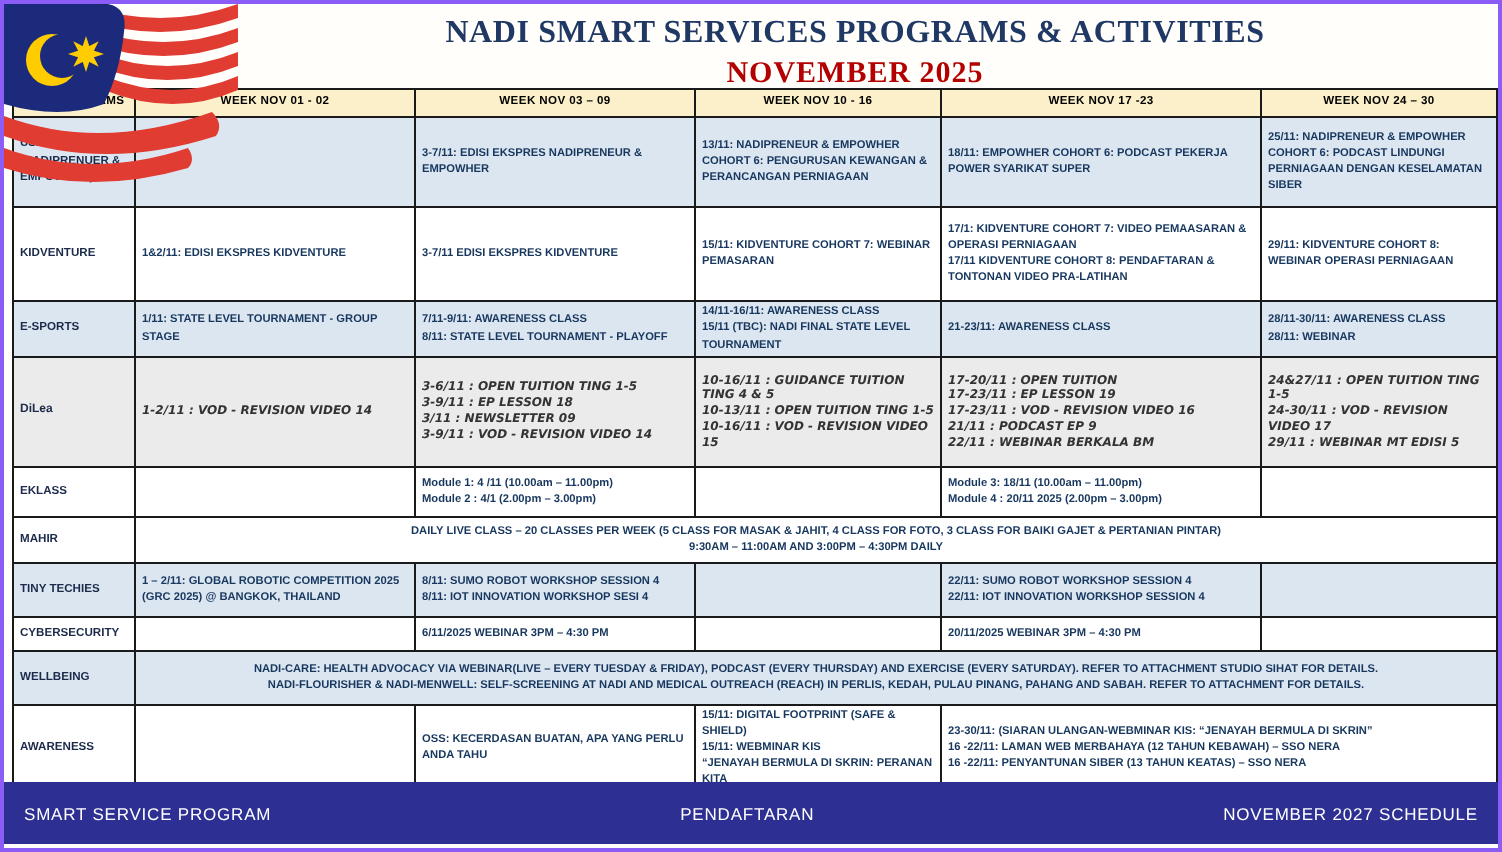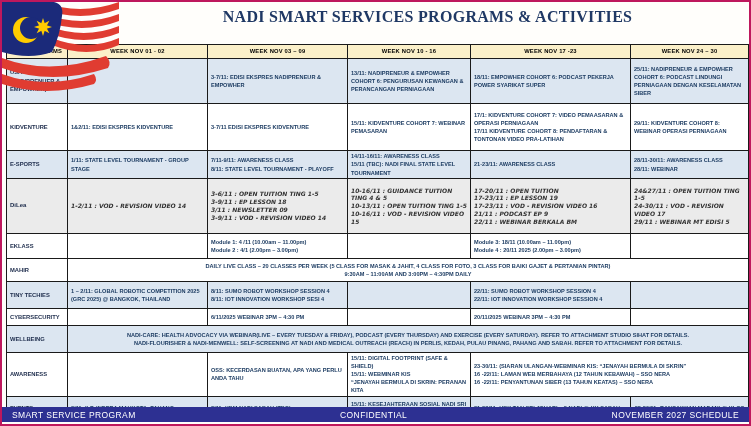--- a/index.html
+++ b/index.html
@@ -1,18 +1,18 @@
 <!DOCTYPE html>
 <html><head>
 <meta charset="utf-8">
 <style>
   html,body{margin:0;padding:0;background:#fff;}
   .page{
     position:relative; width:751px; height:426px; box-sizing:border-box;
-    background:#fffefb; border:2px solid #be185d; overflow:hidden;
+    background:#fffefb; border:2px solid #8b5cf6; overflow:hidden;
     font-family:"Liberation Sans", sans-serif;
     padding-left:46px;
   }
   
   .flag{position:absolute; top:0; left:0; width:118px; height:96px; z-index:3;}
   
   .titles{position:absolute; top:6px; left:110px; right:6px; text-align:center; z-index:1;}
   .title-main{
     font-family:"Liberation Serif", serif; font-weight:bold; font-size:16px;
     color:#1f3864; letter-spacing:.3px;
@@ -38,21 +38,21 @@
   td.rowlabel{ text-transform:none; color:#1b2a4a; font-size:5.8px; }
   tr.bg-blue td{ background:#dce6f1; }
   tr.bg-white td{ background:#ffffff; }
   tr.bg-gray td{ background:#ebebeb; }
   tr.dilea td{ font-family:"DejaVu Sans", sans-serif; font-style:italic;
     color:#333; font-size:6px; line-height:1.3; }
   tr.dilea td.rowlabel{ font-style:normal; font-family:"Liberation Sans",sans-serif; color:#1b2a4a; }
   td.center{ text-align:center; }
   
   .footer{
-    position:absolute; left:0; right:0; bottom:2px; height:15px;
+    position:absolute; left:0; right:0; bottom:2px; height:31px;
     background:#2d3092; color:#fff; display:flex; align-items:center;
     justify-content:space-between; padding:0 10px; font-size:8.5px;
     letter-spacing:.4px; z-index:4;
   }
 </style>
 </head>
 <body>
 
 <div class="page">
 
@@ -78,20 +78,21 @@
 
       <g fill="#e03c31">
         <path d="M0,56 Q48,74 104,54 Q110,60 106,66 Q50,84 0,66 Z"></path>
         <path d="M0,72 Q44,88 92,72 Q96,78 92,82 Q44,96 0,82 Z"></path>
       </g>
     </svg>
   </div>
 
   <div class="titles">
     <div class="title-main">NADI SMART SERVICES PROGRAMS &amp; ACTIVITIES</div>
+    <div class="title-sub">NOVEMBER 2025</div>
   </div>
 
   <table class="sched">
     <colgroup>
       <col style="width:61px">
         <col style="width:140px">
         <col style="width:140px">
       <col style="width:123px">
         <col style="width:160px">
         <col style="width:118px">
@@ -218,17 +219,17 @@
       <td>8/11: YBM NADI SABAH (TBC)</td>
       <td>15/11: KESEJAHTERAAN SOSIAL NADI SRI SABAH, KL (DATO' SERI WAN AZIZAH)</td>
       <td>21-22/11: HBK TAN SRI JOHARI – 3 NADI @ KK SABAH.</td>
       <td class="center">28-30/11: RANCAKKAN MADANI @ KLCC</td>
     </tr>
   </tbody>
     </table>
 
   <div class="footer">
     <span>SMART SERVICE PROGRAM</span>
-    <span>CONFIDENTIAL</span>
+    <span>PENDAFTARAN</span>
     <span>NOVEMBER 2027 SCHEDULE</span>
   </div>
 
 </div>
 
 </body></html>

